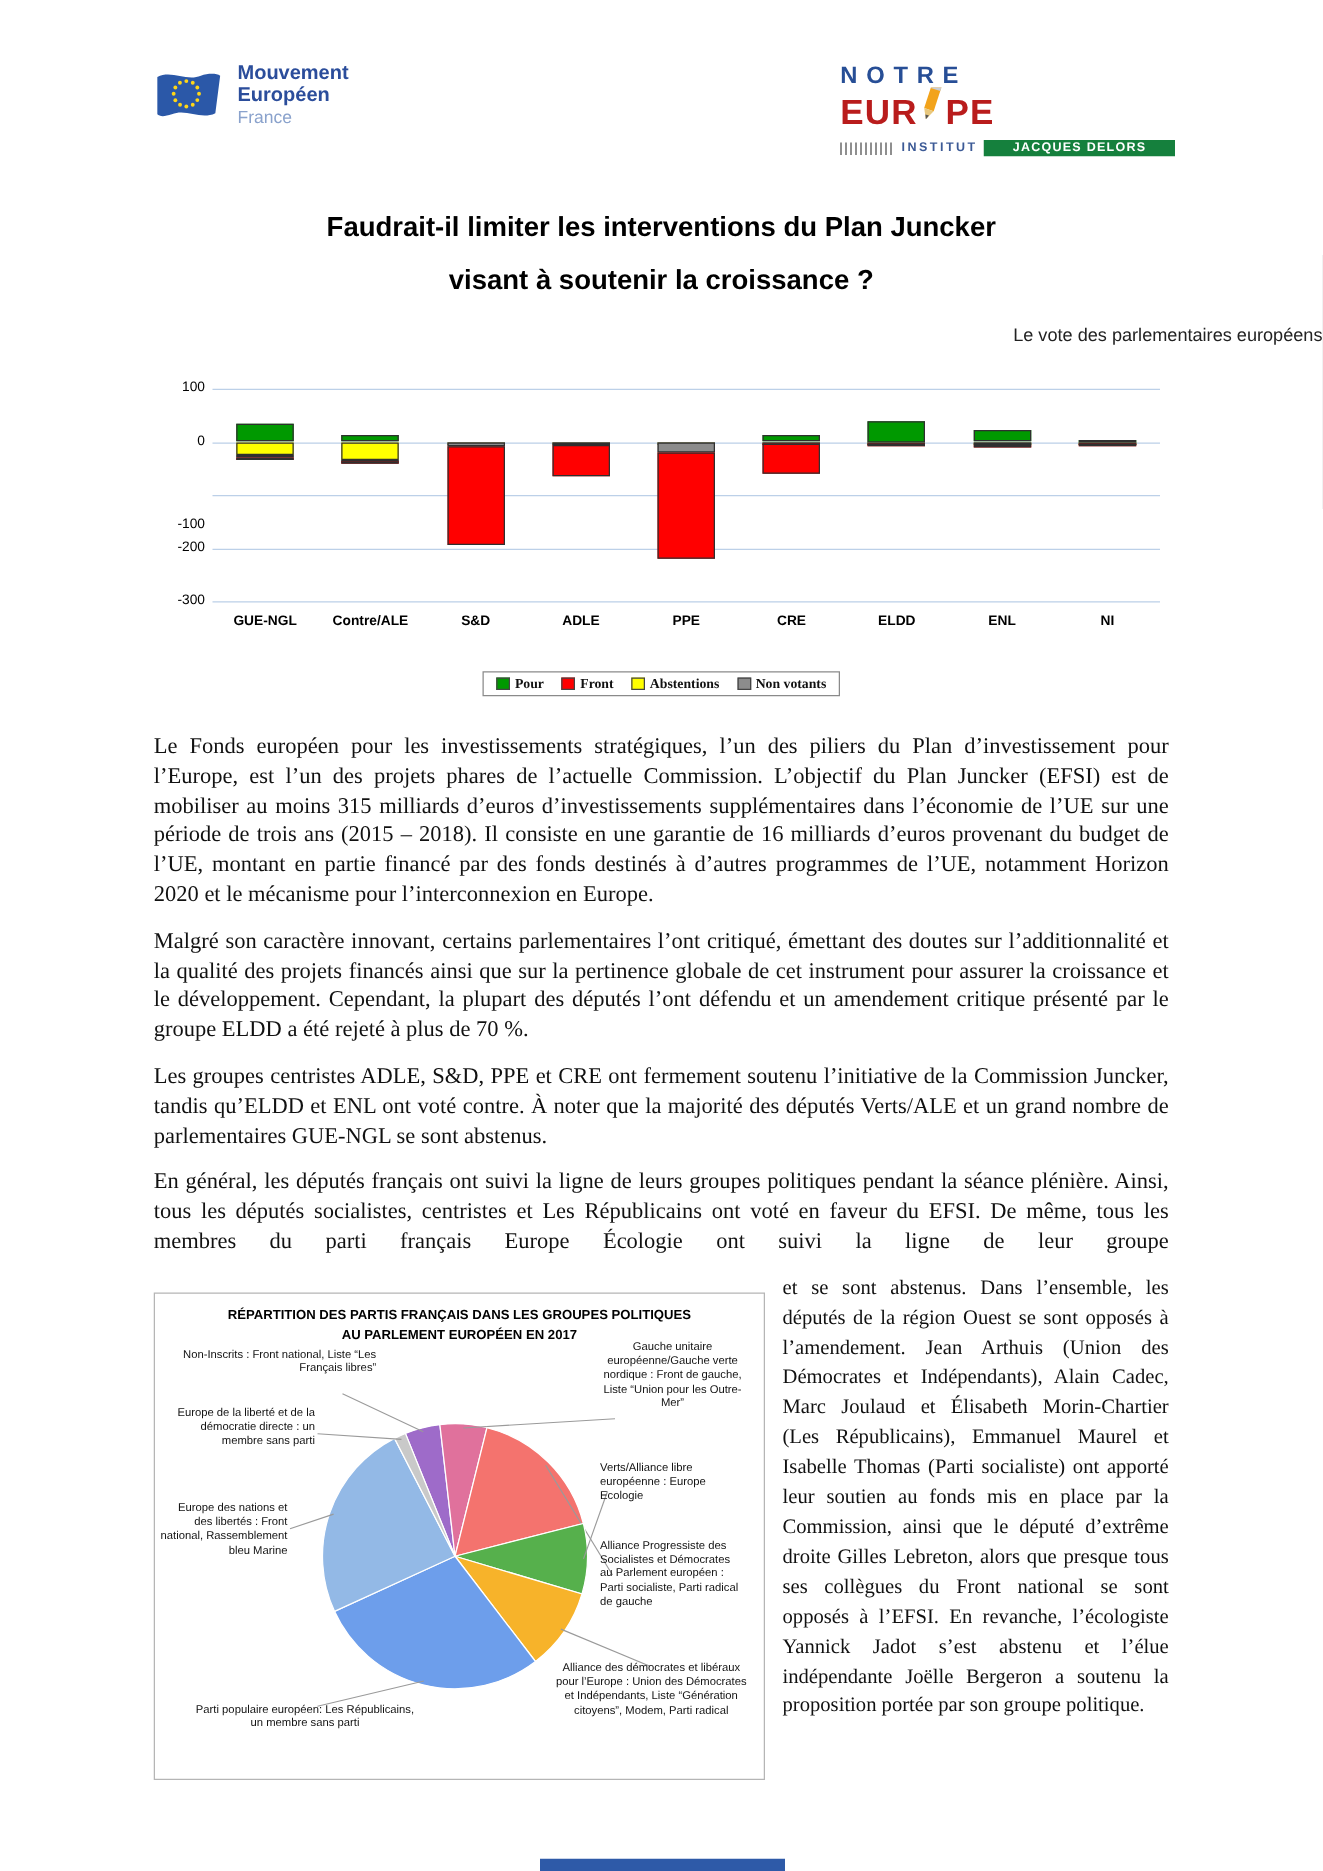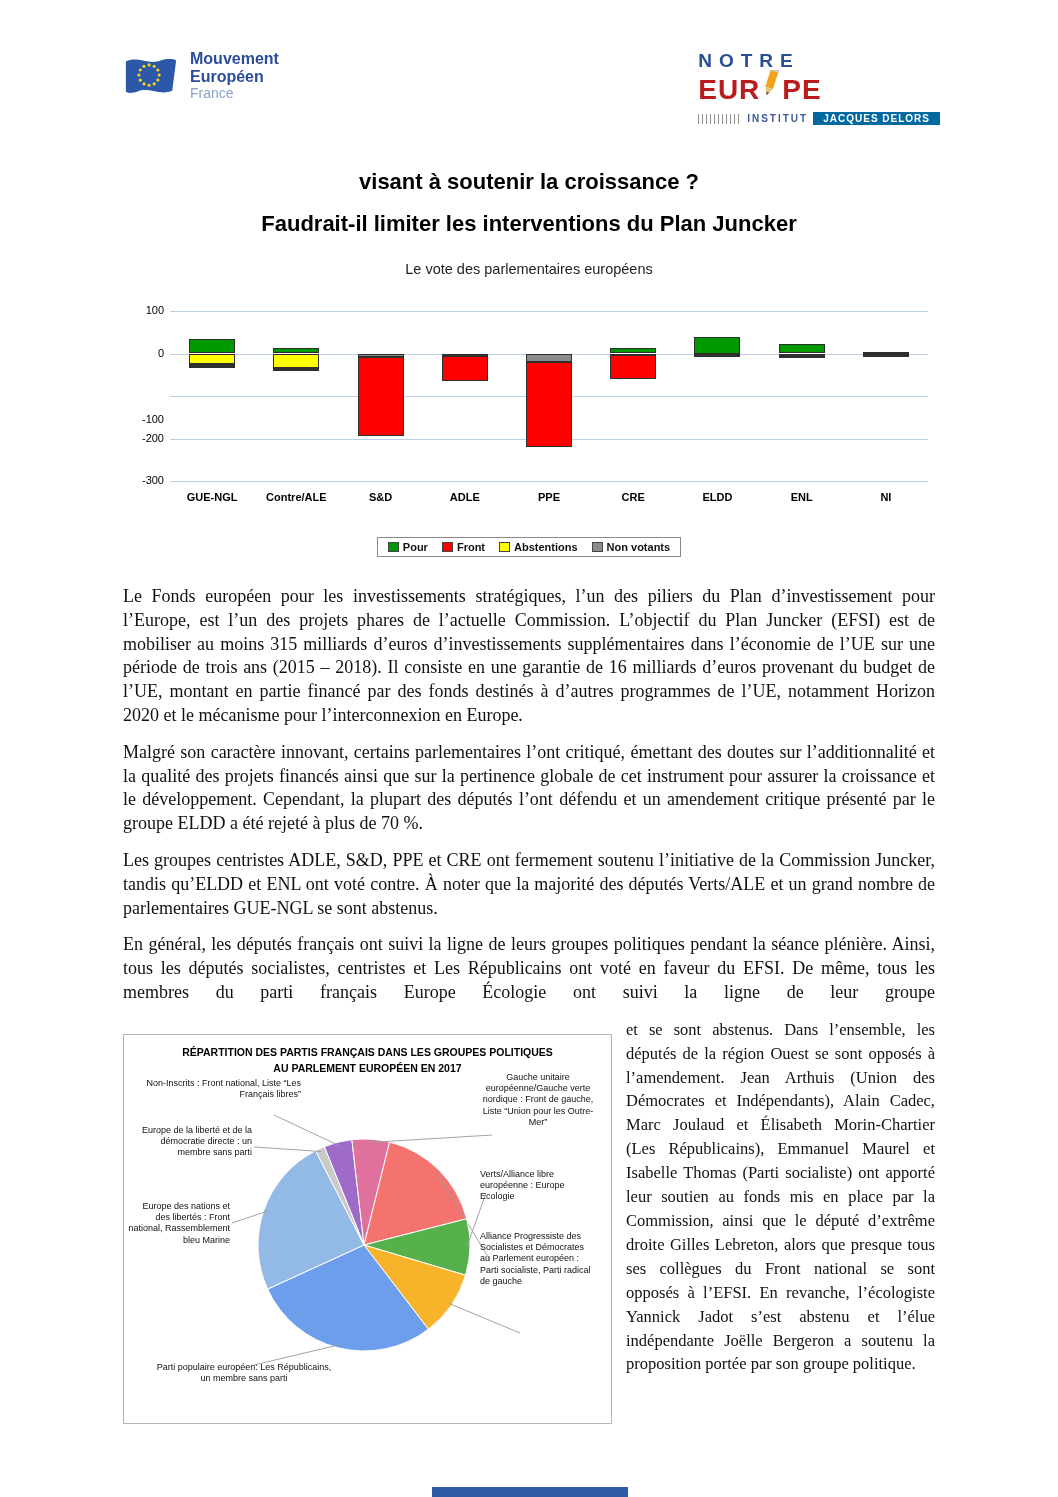--- a/index.html
+++ b/index.html
@@ -11,37 +11,37 @@
   .me-text{font-family:"Liberation Sans",sans-serif;line-height:1.12;}
   .me-l1{font-size:16px;font-weight:bold;color:#2b4d9b;}
   .me-l3{font-size:14px;color:#8aa2cc;}
   .nejd-logo{font-family:"Liberation Sans",sans-serif;text-align:left;}
   .ne-notre{font-weight:bold;font-size:19px;color:#274e96;letter-spacing:7px;}
   .ne-europe{font-weight:bold;font-size:28px;color:#b91c1c;letter-spacing:1px;display:flex;align-items:center;line-height:1;}
   .pencil-wrap{display:inline-block;margin:0 1px;position:relative;top:-2px;}
   .ne-inst{display:flex;align-items:center;gap:5px;margin-top:5px;}
   .hatch{width:44px;height:10px;background:repeating-linear-gradient(90deg,#8f8f8f 0 1.5px,transparent 1.5px 4px);}
   .inst{font-weight:bold;font-size:10px;color:#3c5a96;letter-spacing:2px;}
-  .jd{font-weight:bold;font-size:10px;color:#fff;background:#0369a1;padding:1px 10px;letter-spacing:1px;}
+  .jd{font-weight:bold;font-size:10px;color:#fff;background:#15803d;padding:1px 23px;letter-spacing:1px;}
   
   .title{text-align:center;margin-top:36px;font-family:"Liberation Sans",sans-serif;
          font-weight:bold;font-size:22px;line-height:42px;color:#000;}
-  .subtitle{text-align:center;margin-top:16px;font-family:"Liberation Sans",sans-serif;font-size:14.5px;color:#222;}
+  .subtitle{text-align:right;margin-top:16px;font-family:"Liberation Sans",sans-serif;font-size:14.5px;color:#222;}
   
   .bar-chart-wrap{margin:34px 124px 0;width:810px;}
   #bar-plot{position:relative;height:200px;}
   .gridline{position:absolute;height:1px;background:#bcd0e8;}
   .ytick{position:absolute;left:0;width:40px;text-align:right;font-family:"Liberation Sans",sans-serif;
          font-size:11px;color:#000;}
   .bar-seg{position:absolute;box-sizing:border-box;border:1px solid #2f2f2f;}
   .xtick{position:absolute;text-align:center;font-family:"Liberation Sans",sans-serif;
          font-size:11px;font-weight:bold;color:#000;}
   .legend-row{text-align:center;margin-top:26px;}
   #bar-legend{display:inline-flex;align-items:center;gap:14px;border:1px solid #8a8a8a;
-              padding:3px 10px;background:#fff;font-family:Liberation Sans, sans-serif;font-size:11px;font-weight:bold;}
+              padding:3px 10px;background:#fff;font-family:Liberation Serif, serif;font-size:11px;font-weight:bold;}
   .legend-item{display:inline-flex;align-items:center;gap:4px;}
   .legend-swatch{width:11px;height:10px;display:inline-block;border:1px solid #444;box-sizing:border-box;}
   
   .content{margin:28px 123px 0;}
   .content p{margin:0 0 13px;font-size:18px;line-height:23.8px;text-align:justify;}
   .force-justify{text-align-last:justify;}
   .wrap-row{display:flex;gap:14px;margin-top:2px;}
   .pie-box{width:487px;min-width:487px;height:388px;border:1px solid #b5b5b5;position:relative;
            margin-top:16px;font-family:"Liberation Sans",sans-serif;background:#fff;}
   .pie-title{text-align:center;font-weight:bold;font-size:10.5px;margin-top:9px;line-height:1.55;color:#000;}
@@ -96,22 +96,22 @@
       </div>
       <div class="ne-inst">
         <span class="hatch"></span>
         <span class="inst">INSTITUT</span>
         <span class="jd">JACQUES DELORS</span>
       </div>
     </div>
   </div>
 
   <div class="title">
+    <div>Faudrait-il limiter les interventions du Plan Juncker</div>
     <div>visant à soutenir la croissance ?</div>
-    <div>Faudrait-il limiter les interventions du Plan Juncker</div>
   </div>
   <div class="subtitle">Le vote des parlementaires européens</div>
 
   <div class="bar-chart-wrap">
     <div id="bar-plot">
         <div class="gridline" style="top: 0px; left: 46px; width: 758px;"></div>
         <div class="ytick" style="top: -7px;">100</div>
         <div class="gridline" style="top: 42.5px; left: 46px; width: 758px;"></div>
         <div class="ytick" style="top: 35.5px;">0</div>
         <div class="gridline" style="top: 85px; left: 46px; width: 758px;"></div>
@@ -211,20 +211,21 @@
             <line x1="130" y1="292" x2="215.1" y2="271.8" stroke="#9a9a9a" stroke-width="0.9"></line>
             <path d="M 240 172 L 143.6 216.1 A 106 106 0 0 1 191.6 77.7 Z" fill="#93b9e6" stroke="#ffffff" stroke-width="1"></path>
             <line x1="108" y1="150" x2="142.9" y2="138.3" stroke="#9a9a9a" stroke-width="0.9"></line>
             <path d="M 240 172 L 191.6 77.7 A 106 106 0 0 1 200.3 73.7 Z" fill="#c9c9c9" stroke="#ffffff" stroke-width="1"></path>
             <line x1="130" y1="74" x2="197.2" y2="78.5" stroke="#9a9a9a" stroke-width="0.9"></line>
           </svg>
       <div class="pie-label" style="left: 22px; top: 43px; width: 155px; text-align: right;">Non-Inscrits : Front national, Liste “Les Français libres”</div>
           <div class="pie-label" style="left: 350px; top: 37px; width: 128px; text-align: center;">Gauche unitaire européenne/Gauche verte nordique : Front de gauche, Liste “Union pour les Outre-Mer”</div>
           <div class="pie-label" style="left: 356px; top: 196px; width: 112px; text-align: left;">Alliance Progressiste des Socialistes et Démocrates au Parlement européen : Parti socialiste, Parti radical de gauche</div>
           <div class="pie-label" style="left: 356px; top: 134px; width: 118px; text-align: left;">Verts/Alliance libre européenne : Europe Ecologie</div>
+          <div class="pie-label" style="left: 316px; top: 294px; width: 162px; text-align: center;">Alliance des démocrates et libéraux pour l’Europe : Union des Démocrates et Indépendants, Liste “Génération citoyens”, Modem, Parti radical</div>
           <div class="pie-label" style="left: 30px; top: 327px; width: 180px; text-align: center;">Parti populaire européen: Les Républicains, un membre sans parti</div>
           <div class="pie-label" style="left: 2px; top: 166px; width: 104px; text-align: right;">Europe des nations et des libertés : Front national, Rassemblement bleu Marine</div>
           <div class="pie-label" style="left: 2px; top: 90px; width: 126px; text-align: right;">Europe de la liberté et de la démocratie directe : un membre sans parti</div>
         </div>
       <div class="col-text">et se sont abstenus. Dans l’ensemble, les députés de la région Ouest se sont opposés à l’amendement. Jean Arthuis (Union des Démocrates et Indépendants), Alain Cadec, Marc Joulaud et Élisabeth Morin-Chartier (Les Républicains), Emmanuel Maurel et Isabelle Thomas (Parti socialiste) ont apporté leur soutien au fonds mis en place par la Commission, ainsi que le député d’extrême droite Gilles Lebreton, alors que presque tous ses collègues du Front national se sont opposés à l’EFSI. En revanche, l’écologiste Yannick Jadot s’est abstenu et l’élue indépendante Joëlle Bergeron a soutenu la proposition portée par son groupe politique.</div>
     </div>
   </div>
 
   <div class="footer-bar"></div>
 </div>

